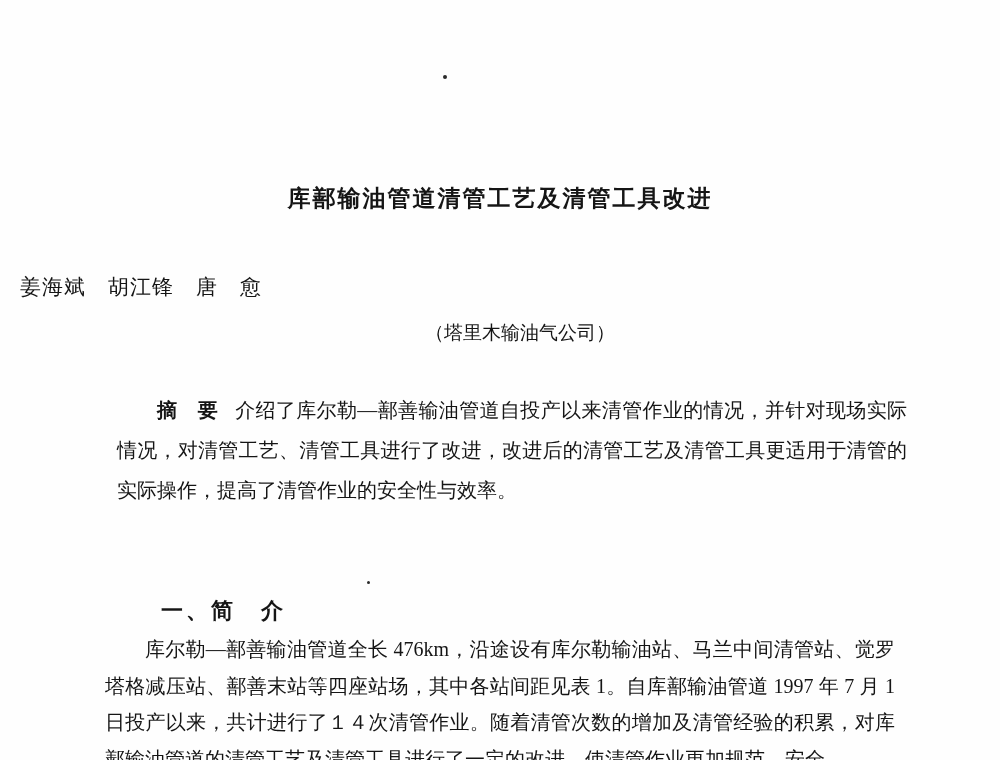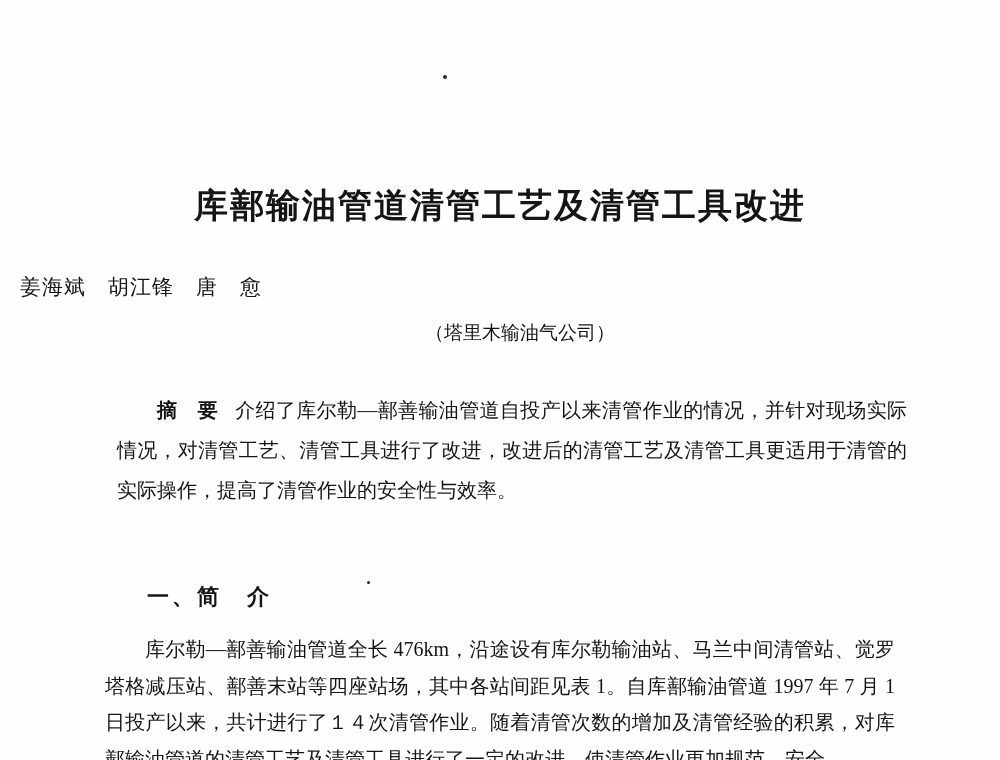--- a/index.html
+++ b/index.html
@@ -13,21 +13,21 @@
     color: #151515;
     font-family: "Liberation Serif", serif;
   }
   .title {
     position: absolute;
     top: 183px;
     left: 0;
     width: 100%;
     margin: 0;
     text-align: center;
-    font-size: 34px;
+    font-size: 23px;
     font-weight: bold;
     letter-spacing: 2px;
   }
   .authors {
     position: absolute;
     top: 273px;
     left: 0;
     width: 100%;
     text-align: left;
     font-size: 21px;
@@ -64,21 +64,21 @@
     left: 105px;
     width: 790px;
     margin: 0;
     font-size: 20px;
     text-indent: 2em;
   }
   .section-heading {
     position: absolute;
     top: 580px;
     left: 145px;
-    margin: 2px;
+    margin: 16px;
     font-size: 22px;
     font-weight: bold;
     letter-spacing: 3px;
   }
   .body-para {
     position: absolute;
     top: 631px;
     left: 105px;
     width: 790px;
     margin: 0;

